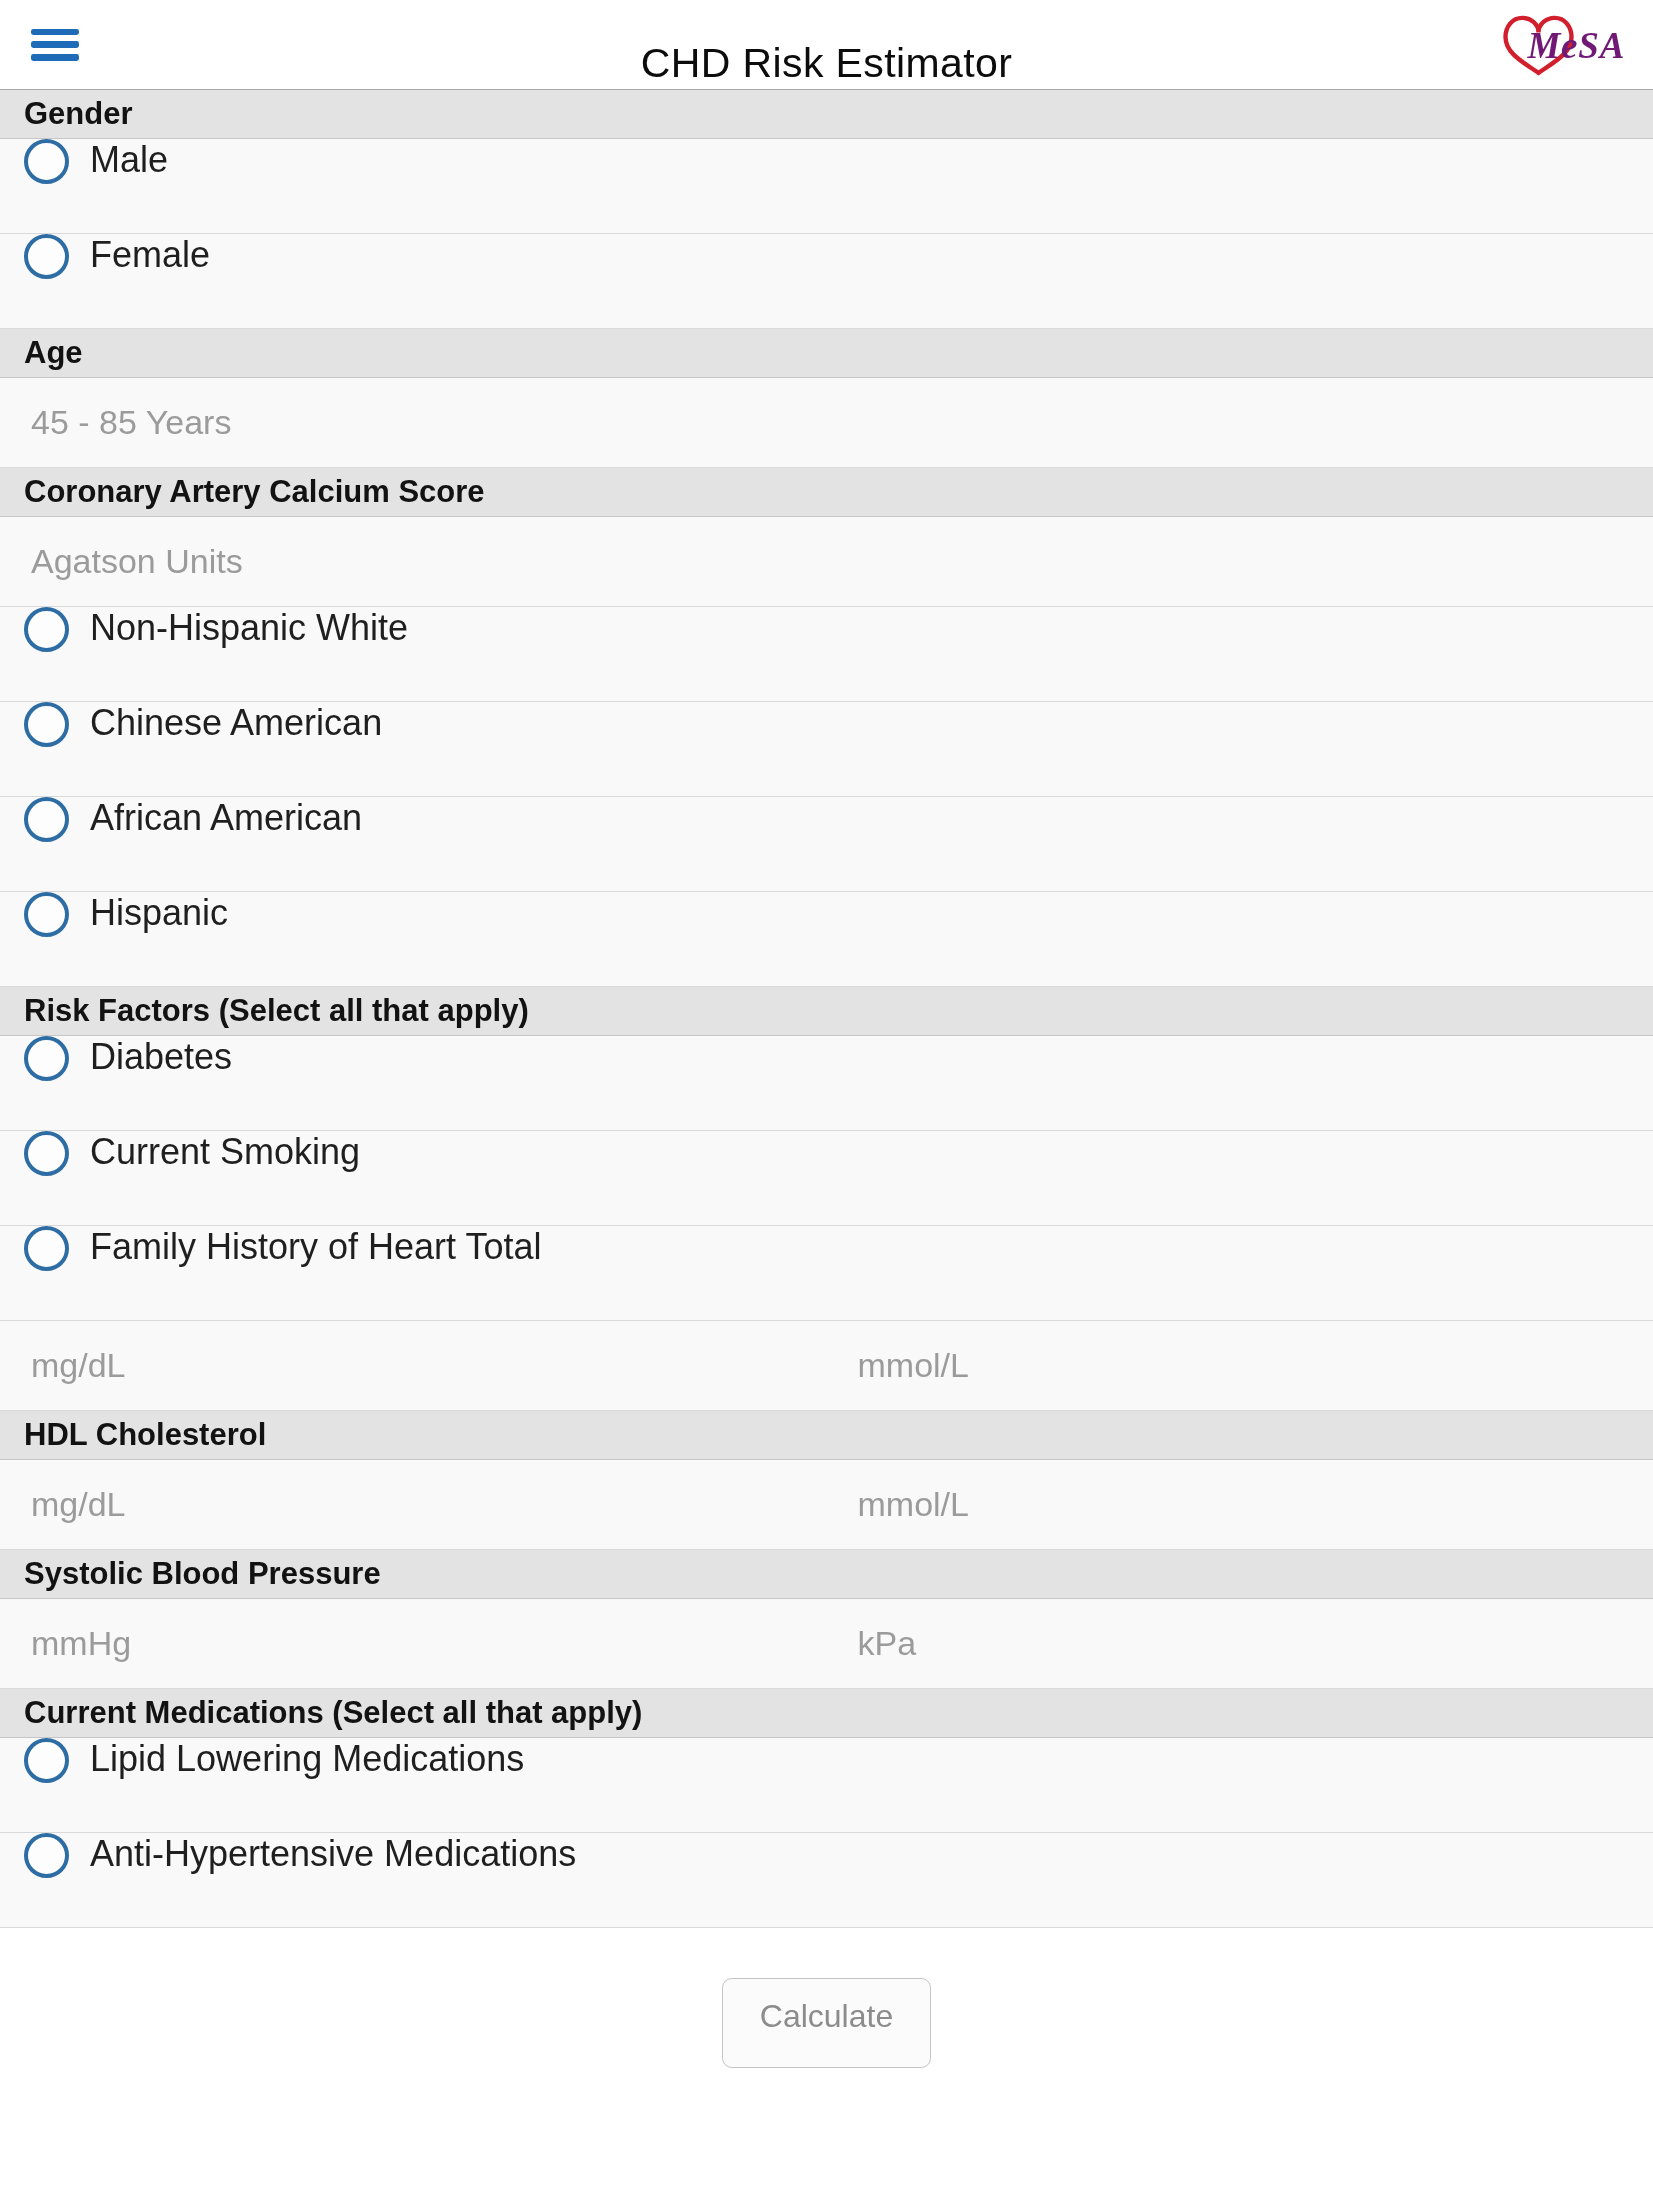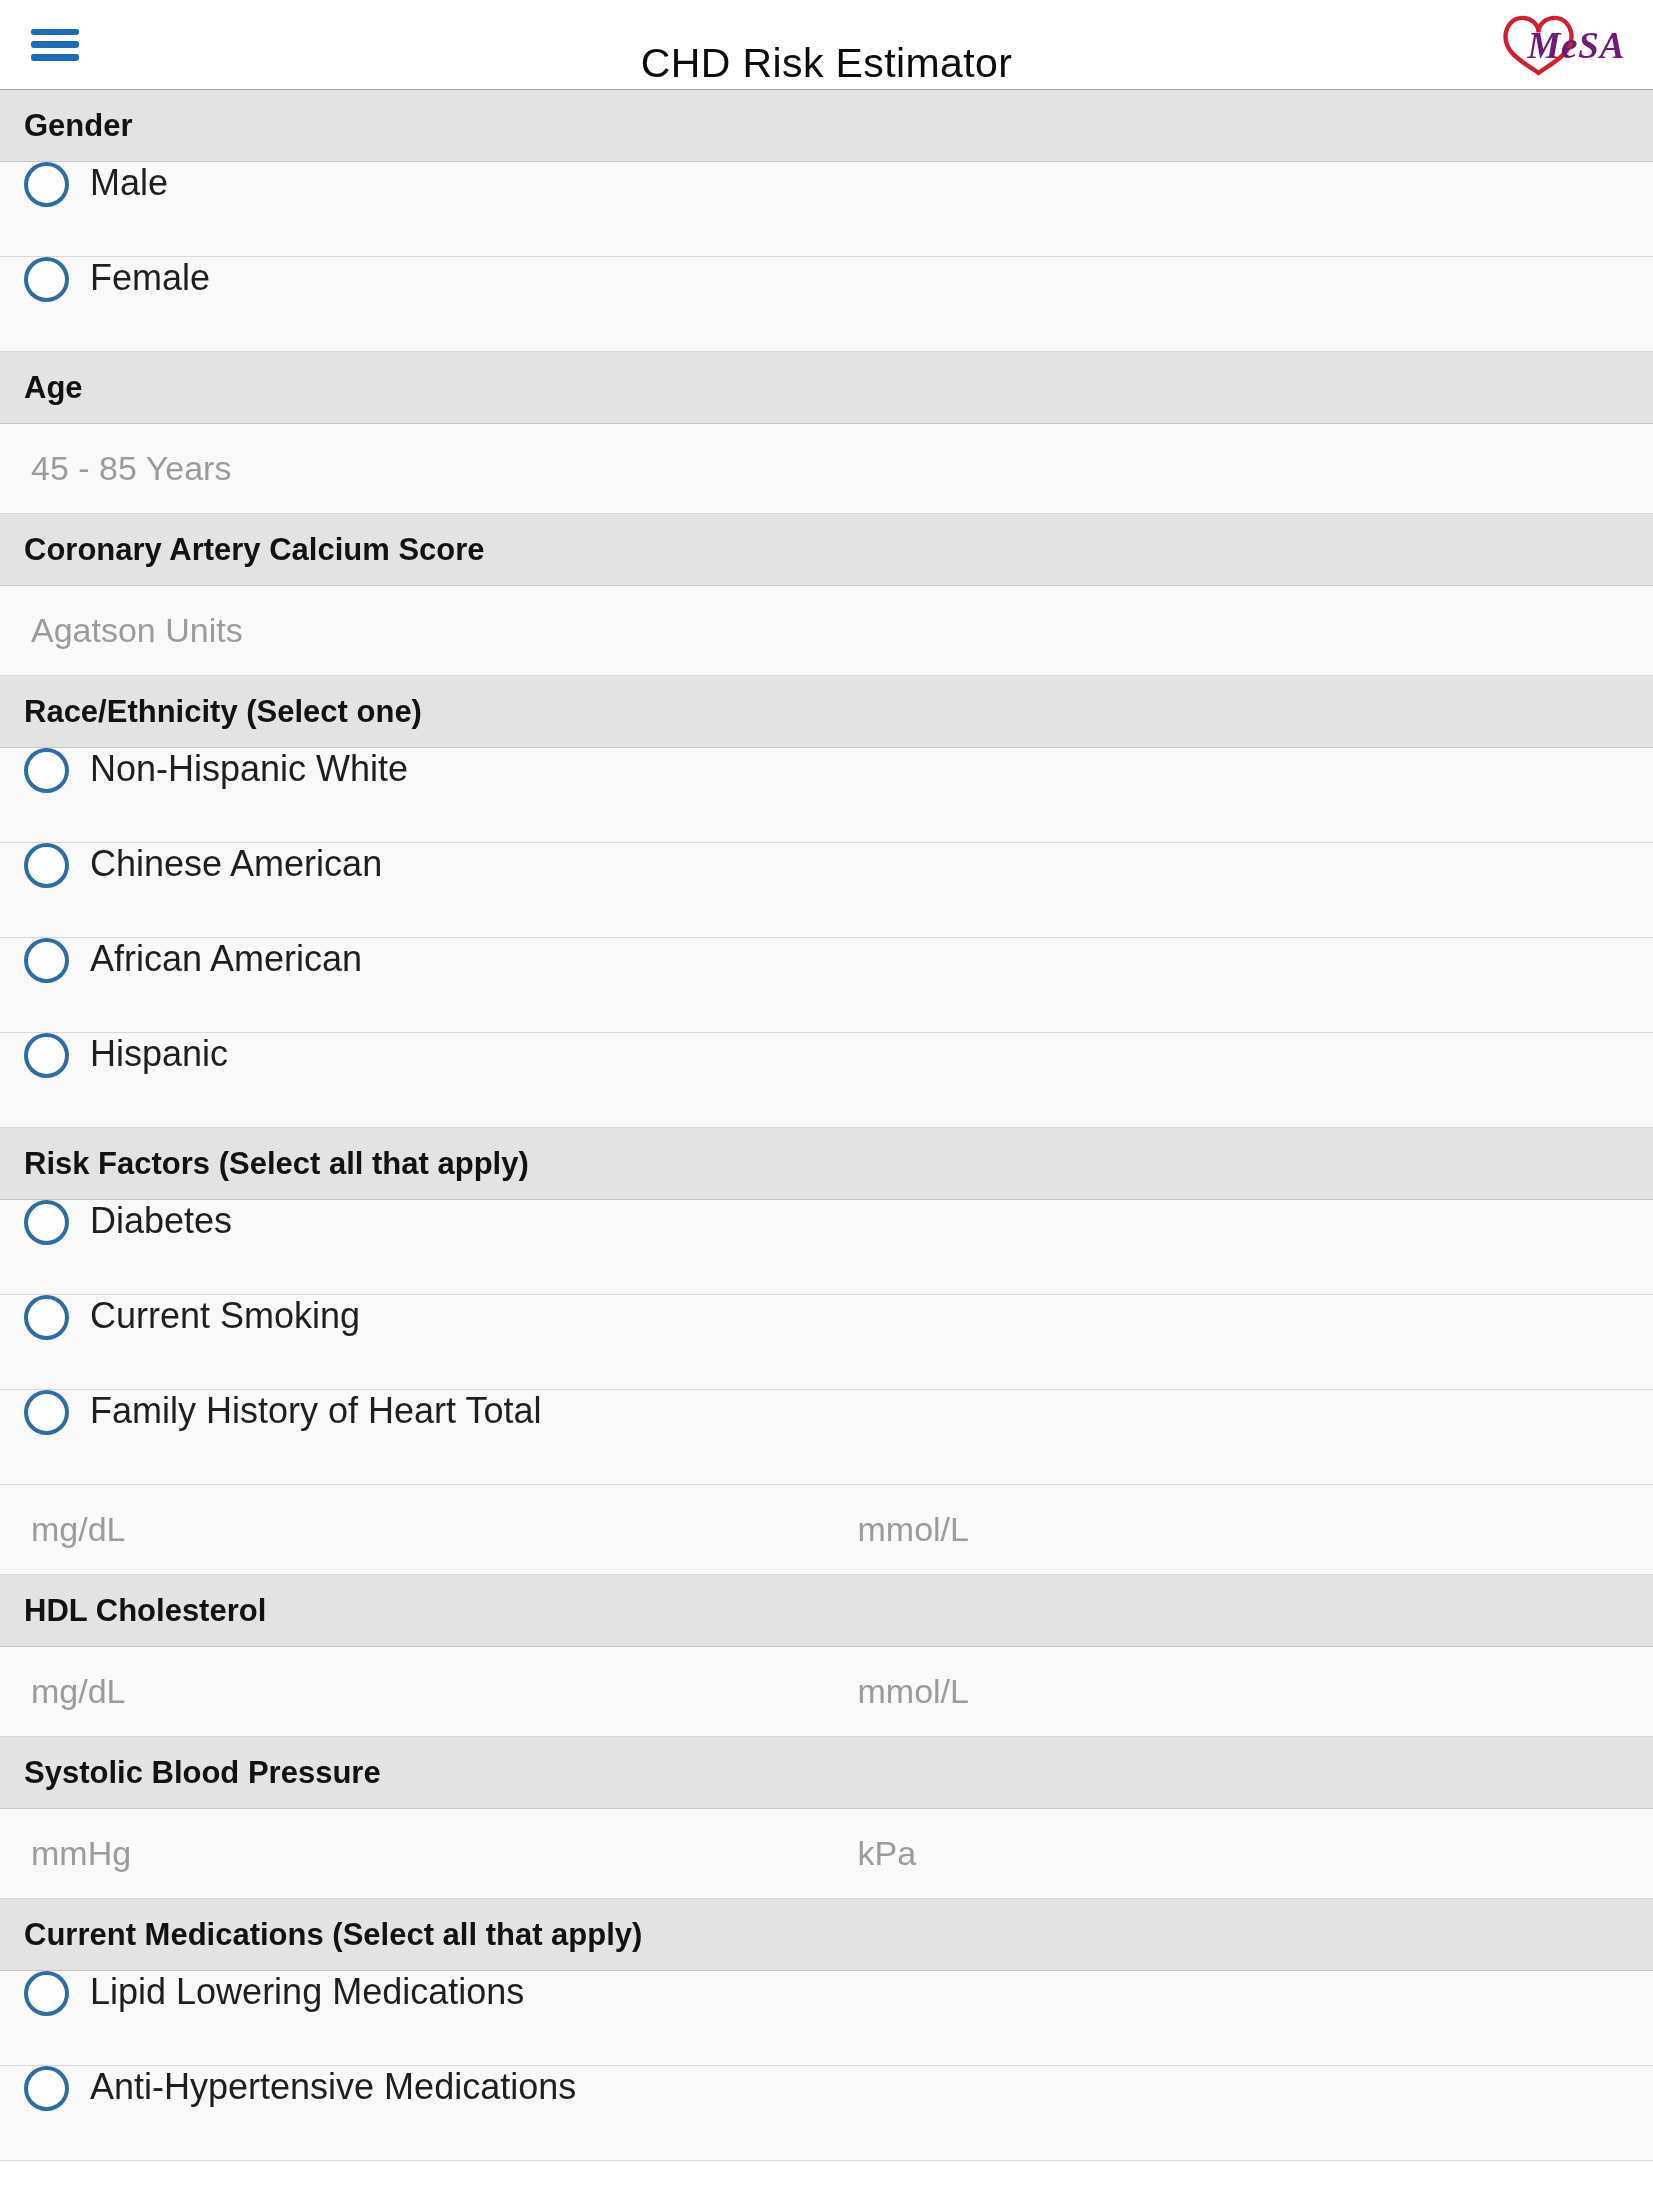--- a/index.html
+++ b/index.html
@@ -46,21 +46,21 @@
   .logo svg { position: absolute; left: 0; top: 1.6px; }
   .logo-text {
     position: absolute; left: 27.4px; top: 13px;
     font-family: "Liberation Serif", serif;
     font-style: italic; font-weight: bold;
     font-size: 37px; color: #701a75; letter-spacing: 0.8px;
   }
 
   
   .section-header {
-    height: 72px;
+    height: 49px;
     background: #e3e3e3;
     border-bottom: 0.8px solid #c6c6c6;
     display: flex; align-items: center;
     padding-left: 24px;
     font-size: 31px; font-weight: bold; color: #121212;
     flex: 0 0 auto;
   }
   .row {
     background: #f9f9f9;
     border-bottom: 0.8px solid #d9d9d9;
@@ -150,23 +150,20 @@
     <input class="full" type="text" placeholder="45 - 85 Years" style="">
   </div>
 
   <div class="section-header">
     <span>Coronary Artery Calcium Score</span>
   </div>
   <div class="row input-row">
     <input class="full" type="text" placeholder="Agatson Units" style="">
   </div>
 
-  <div class="section-header">
-    <span>Race/Ethnicity (Select one)</span>
-  </div>
   <div class="row option-row">
     <span class="radio"></span>
     <span class="option-label">Non-Hispanic White</span>
   </div>
   <div class="row option-row">
     <span class="radio"></span>
     <span class="option-label">Chinese American</span>
   </div>
   <div class="row option-row">
     <span class="radio"></span>

